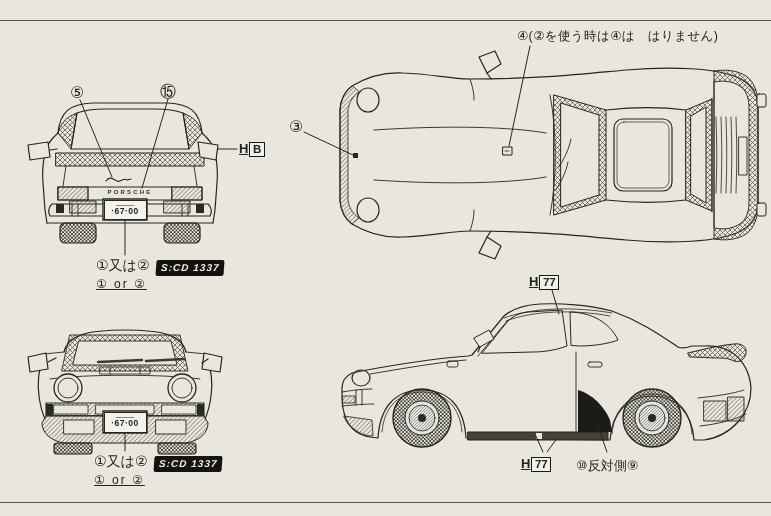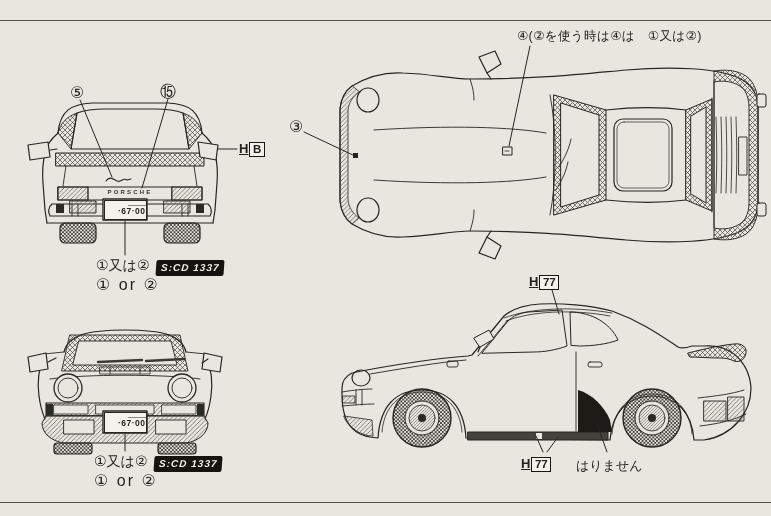--- a/index.html
+++ b/index.html
@@ -7,27 +7,27 @@
         font-family:"Liberation Sans","DejaVu Sans",sans-serif;color:#26251f;}
   .rule{position:absolute;left:0;width:771px;border-top:1.6px solid #55524a;}
   svg.art{position:absolute;left:0;top:0;z-index:1;}
   .lbl{position:absolute;z-index:2;white-space:nowrap;color:#23221c;}
   .callout{font-size:16px;line-height:16px;}
   .hlabel{font-size:13px;font-weight:bold;letter-spacing:0;text-decoration:underline;}
   .code-box{display:inline-block;border:1.8px solid #17160f;padding:0 2.5px;margin-left:1px;
             font-weight:bold;font-size:11.5px;line-height:13px;background:rgba(255,255,255,.45);}
   .alt-block{line-height:17px;}
   .alt-jp{font-size:14px;}
-  .alt-en{font-size:16px;letter-spacing:2px;}
+  .alt-en{font-size:12px;letter-spacing:2px;text-decoration:underline;}
   .badge{display:inline-block;background:#14130f;color:#f2f0ea;font-weight:bold;font-style:italic;
          font-size:10px;line-height:12px;padding:1.5px 5px 2.5px;margin-left:7px;border-radius:2px;
          letter-spacing:1px;transform:skewX(-4deg);}
   .note{font-size:12.5px;letter-spacing:.4px;}
   .porsche{font-size:6px;font-weight:bold;letter-spacing:2.2px;color:#33322c;text-align:center;}
-  .plate{display:flex;flex-direction:column;align-items:flex-end;justify-content:center;
+  .plate{display:flex;flex-direction:column;align-items:center;justify-content:center;
          box-sizing:border-box;background:#f4f2ec;border:1.4px solid #26251f;}
   .plate .tiny{width:18px;border-top:1px solid #8a877e;margin:1px 0 1px;}
   .plate .num{font-size:8.5px;font-weight:bold;letter-spacing:.5px;line-height:9px;}
 </style>
 </head>
 <body>
 
 <div class="page">
 
   <div class="rule" style="top:20px;"></div>
@@ -197,21 +197,21 @@
       <rect x="588" y="362" width="14" height="5" rx="2" fill="#e9e6e0" stroke-width="0.9"></rect>
       <path d="M698,398 C716,396 732,394 744,390 M700,426 C718,424 734,420 746,414" stroke-width="0.9"></path>
       <rect x="704" y="401" width="22" height="20" fill="url(#hl)" stroke-width="0.9"></rect>
       <rect x="728" y="397" width="16" height="24" fill="url(#hl)" stroke-width="0.9"></rect>
       <path d="M552,290 L559,314" stroke-width="1"></path>
       <path d="M543,452 L536,436 M547,452 L558,437" stroke-width="1"></path>
       <path d="M607,452 L597,424" stroke-width="1"></path>
     </g>
   </svg>
 
-  <div class="lbl note" style="left:517px;top:28px;">④(②を使う時は④は　①又は②)</div>
+  <div class="lbl note" style="left:517px;top:28px;">④(②を使う時は④は　はりません)</div>
 
   <div class="lbl callout" style="left:70px;top:85px;">⑤</div>
   <div class="lbl callout" style="left:160px;top:84px;">⑮</div>
 
   <div class="lbl hlabel" style="left:239px;top:141px;">
     <span>H</span><span class="code-box">B</span>
   </div>
 
   <div class="lbl porsche" style="left:90px;top:189px;width:80px;">PORSCHE</div>
 
@@ -230,21 +230,21 @@
   <div class="lbl callout" style="left:289px;top:119px;">③</div>
 
   <div class="lbl hlabel" style="left:529px;top:274px;">
     <span>H</span><span class="code-box">77</span>
   </div>
 
   <div class="lbl hlabel" style="left:521px;top:456px;">
     <span>H</span><span class="code-box">77</span>
   </div>
 
-  <div class="lbl" style="left:576px;top:457px;font-size:13px;">はりません</div>
+  <div class="lbl" style="left:576px;top:457px;font-size:13px;">⑩反対側⑨</div>
 
   <div class="lbl plate" style="left:103.5px;top:411.5px;width:43px;height:21px;">
     <div class="tiny"></div>
     <div class="num">·67·00</div>
   </div>
 
   <div class="lbl alt-block" style="left:94px;top:452px;">
     <div>
       <span class="alt-jp">①又は②</span><span class="badge">S:CD 1337</span>
     </div>

